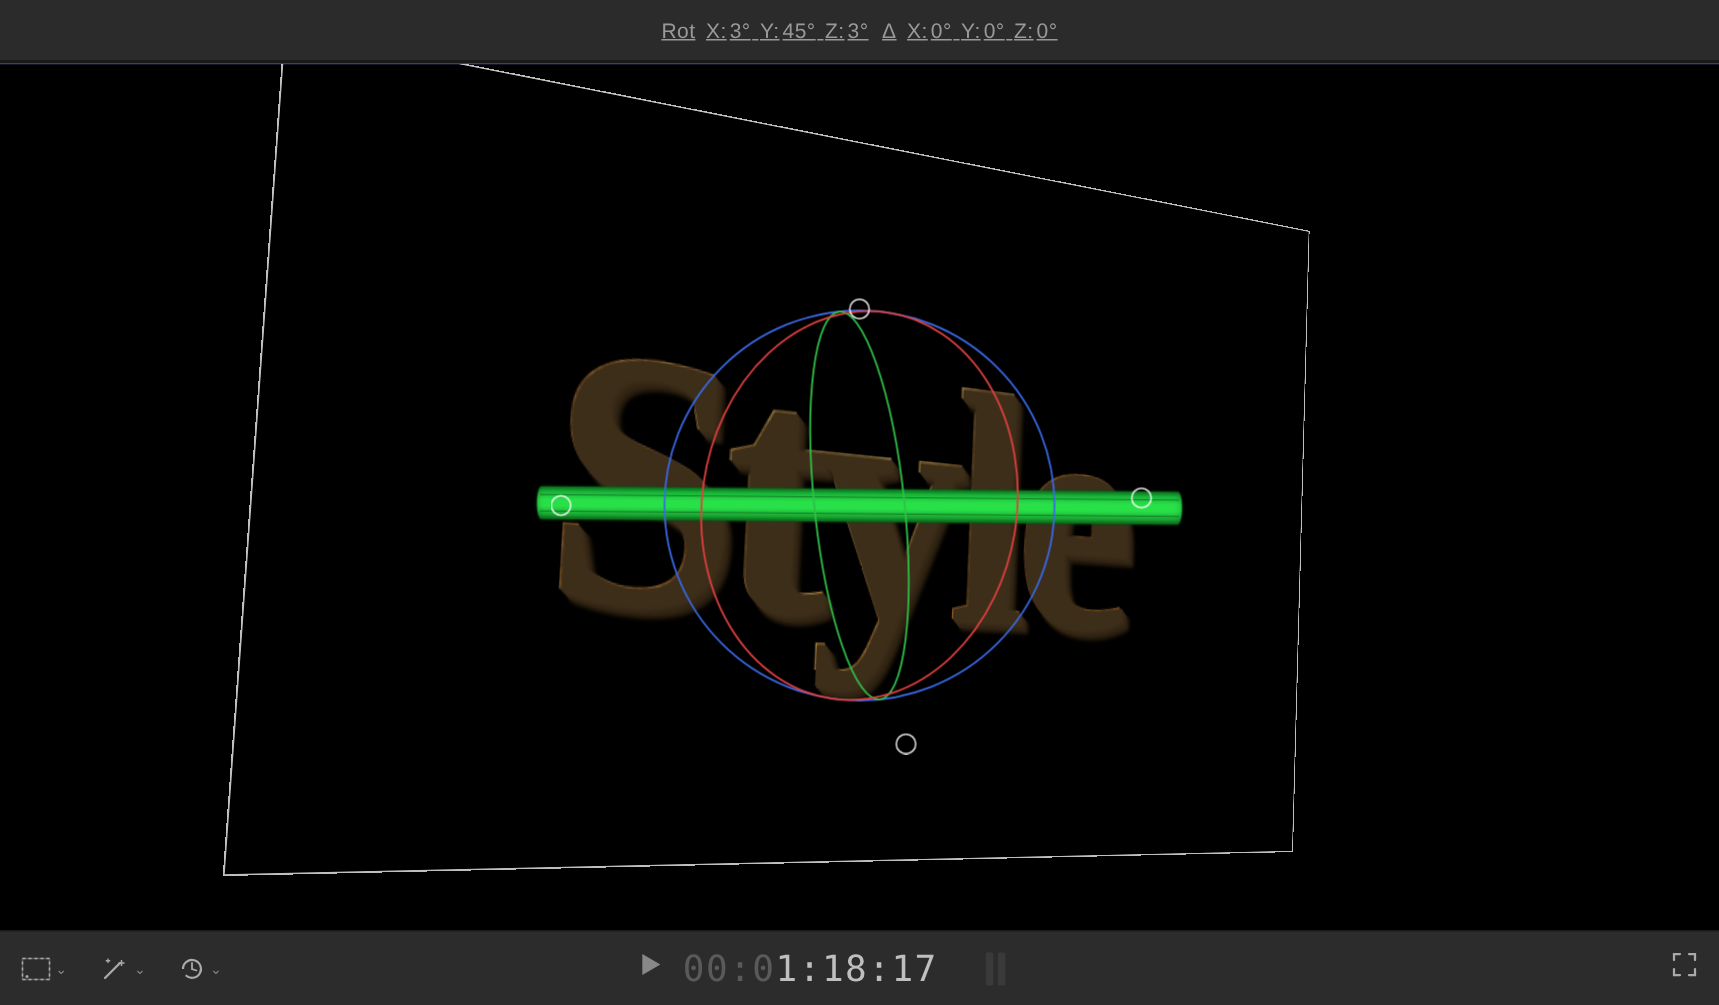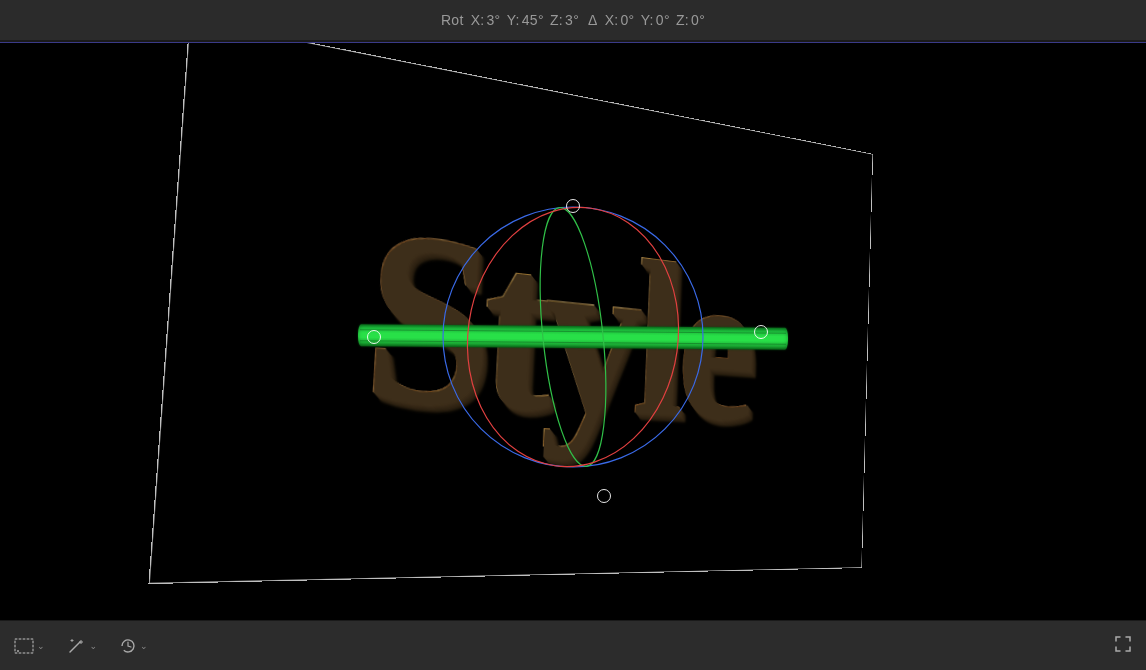--- a/index.html
+++ b/index.html
@@ -18,20 +18,21 @@
       width: 100%;
       background: #2b2b2b;
       display: flex;
       align-items: center;
       justify-content: center;
       font-size: 14px;
       color: #999;
       letter-spacing: 0.3px;
       position: absolute;
       top: 0;
+      text-decoration: underline;
     }
     
     .top-bar span { display: inline-block; margin: 0 1px; }
     .top-bar .label { margin-right: 6px; }
     .top-bar .delta { margin-left: 8px; margin-right: 6px; }
     
     .separator-line {
       position: absolute;
       top: 42px;
       left: 0;
@@ -284,19 +285,33 @@
   </div>
 
   <div class="tool-btn">
     <svg width="18" height="18" viewBox="0 0 18 18">
       <path d="M3 9 A6 6 0 1 1 4.8 13.2" fill="none" stroke="#aaa" stroke-width="1.4"></path>
       <path d="M9 5 L9 9 L12 10" fill="none" stroke="#aaa" stroke-width="1.2" stroke-linecap="round"></path>
     </svg>
     <span class="chev">⌄</span>
   </div>
 
+  <div class="play-group">
+    <div class="play-btn">
+      <svg width="14" height="16" viewBox="0 0 14 16">
+          <path d="M1 1 L13 8 L1 15 Z" fill="#888"></path>
+        </svg>
+    </div>
+    <div class="timecode">
+      <span class="tc-dim">00:0</span><span class="tc-bright">1:18:17</span>
+    </div>
+    <div class="audio-indicator">
+      <i></i>
+        <i></i>
+    </div>
+  </div>
 
   <div class="expand-btn">
     <svg width="18" height="18" viewBox="0 0 18 18">
       <path d="M2 6 L2 2 L6 2 M12 2 L16 2 L16 6 M16 12 L16 16 L12 16 M6 16 L2 16 L2 12" fill="none" stroke="#aaa" stroke-width="1.5" stroke-linecap="round"></path>
     </svg>
   </div>
 </div>
 
 </body></html>

